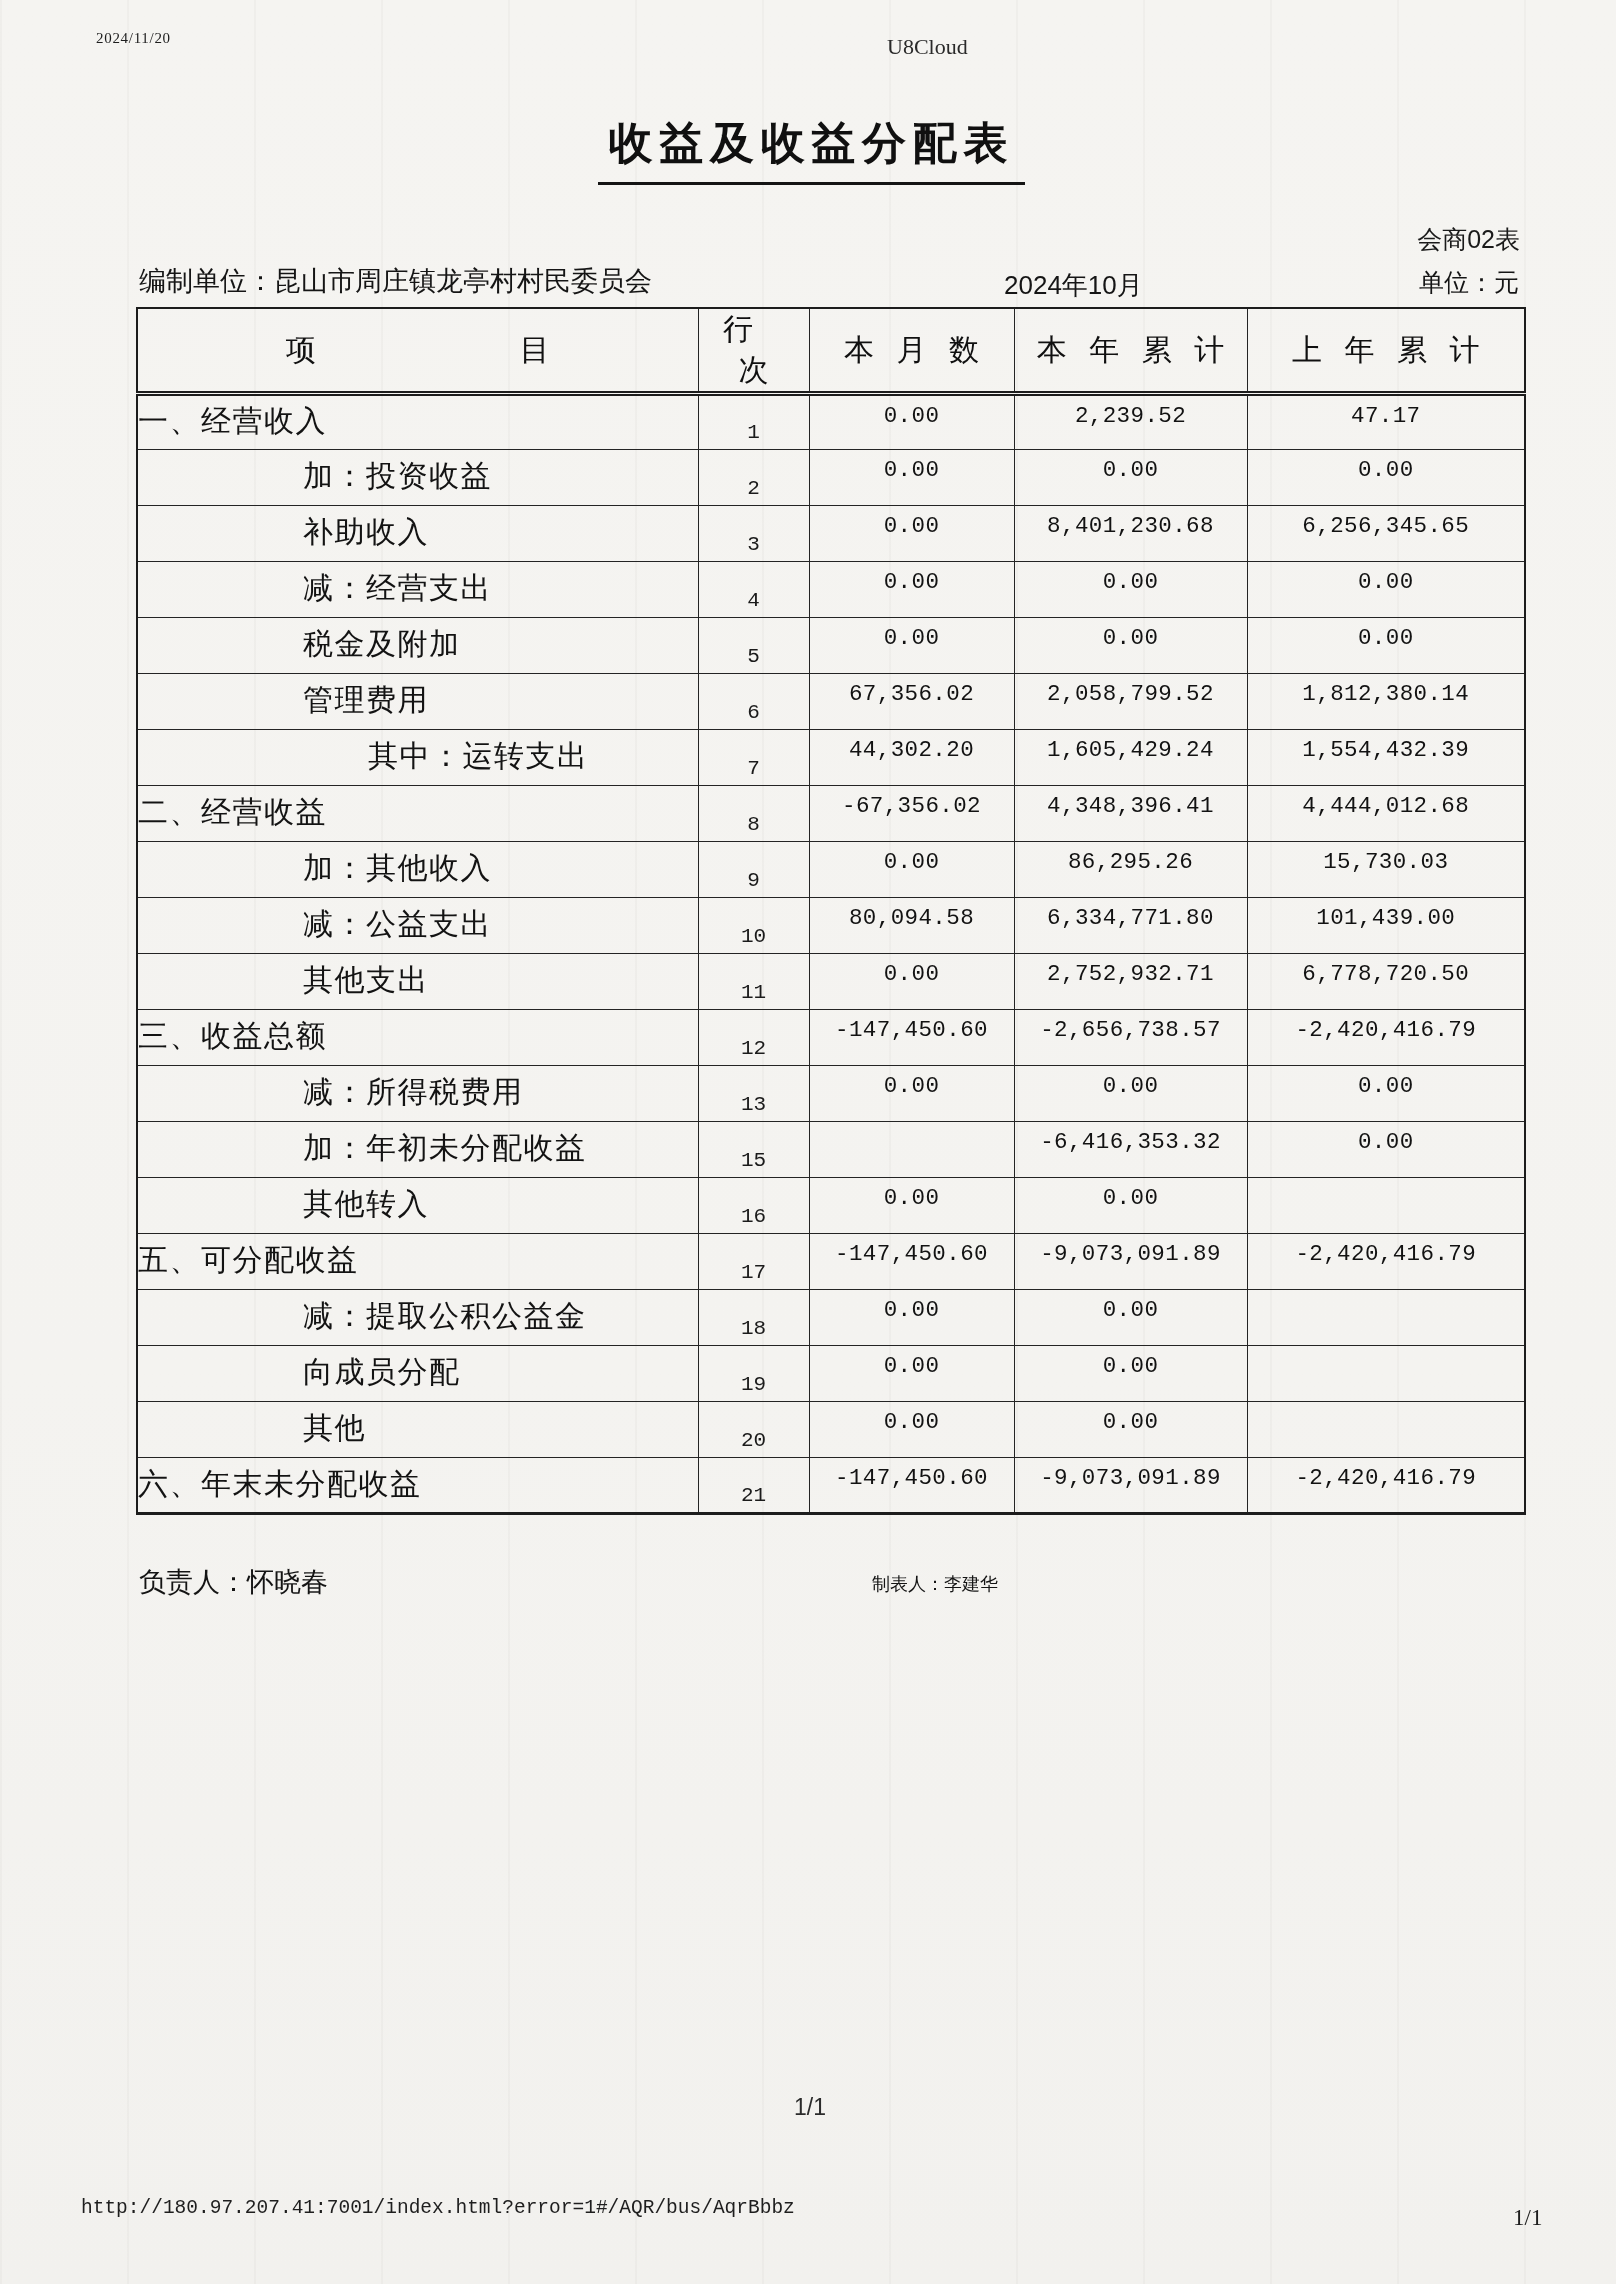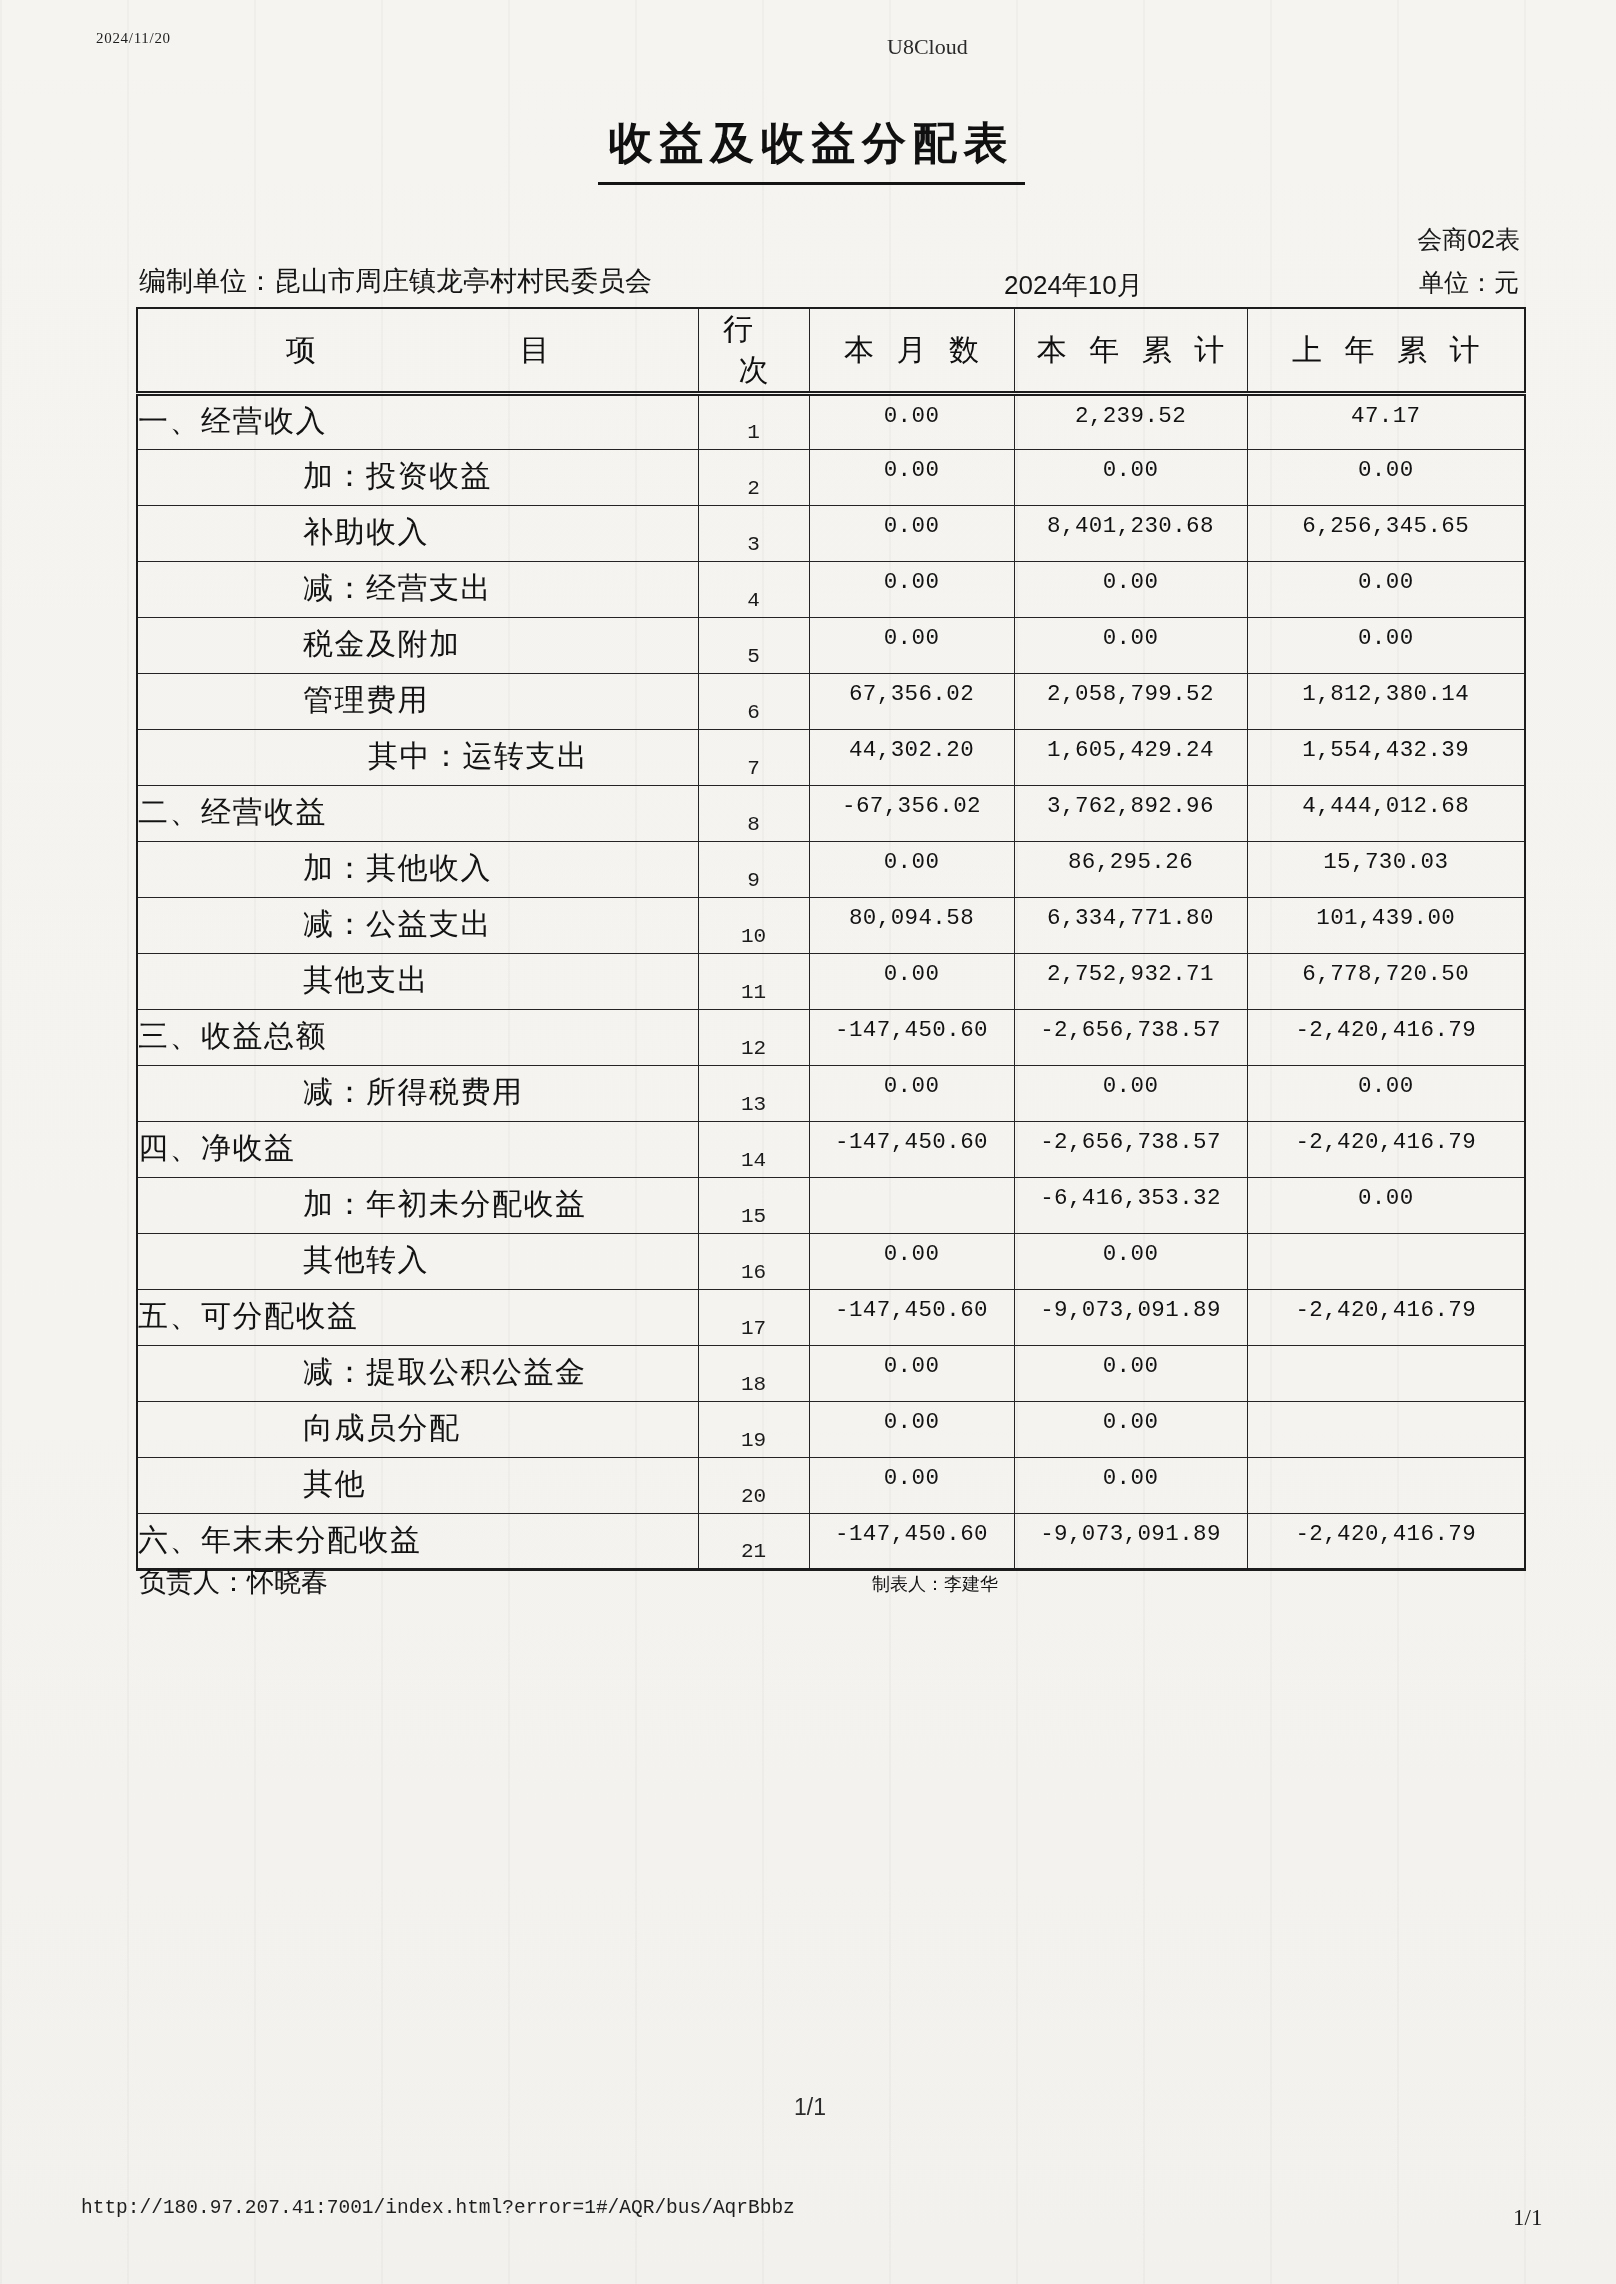--- a/index.html
+++ b/index.html
@@ -197,21 +197,21 @@
       <td class="cell-label ind-3">其中：运转支出</td>
       <td class="cell-rowno">7</td>
       <td class="cell-val">44,302.20</td>
       <td class="cell-val">1,605,429.24</td>
       <td class="cell-val">1,554,432.39</td>
     </tr>
         <tr>
       <td class="cell-label ind-1">二、经营收益</td>
       <td class="cell-rowno">8</td>
       <td class="cell-val">-67,356.02</td>
-      <td class="cell-val">3,762,892.96</td>
+      <td class="cell-val">4,348,396.41</td>
       <td class="cell-val">4,444,012.68</td>
     </tr>
         <tr>
       <td class="cell-label ind-2">加：其他收入</td>
       <td class="cell-rowno">9</td>
       <td class="cell-val">0.00</td>
       <td class="cell-val">86,295.26</td>
       <td class="cell-val">15,730.03</td>
     </tr>
         <tr>
@@ -236,27 +236,20 @@
       <td class="cell-val">-2,420,416.79</td>
     </tr>
         <tr>
       <td class="cell-label ind-2">减：所得税费用</td>
       <td class="cell-rowno">13</td>
       <td class="cell-val">0.00</td>
       <td class="cell-val">0.00</td>
       <td class="cell-val">0.00</td>
     </tr>
         <tr>
-      <td class="cell-label ind-1">四、净收益</td>
-      <td class="cell-rowno">14</td>
-      <td class="cell-val">-147,450.60</td>
-      <td class="cell-val">-2,656,738.57</td>
-      <td class="cell-val">-2,420,416.79</td>
-    </tr>
-        <tr>
       <td class="cell-label ind-2">加：年初未分配收益</td>
       <td class="cell-rowno">15</td>
       <td class="cell-val"></td>
       <td class="cell-val">-6,416,353.32</td>
       <td class="cell-val">0.00</td>
     </tr>
         <tr>
       <td class="cell-label ind-2">其他转入</td>
       <td class="cell-rowno">16</td>
       <td class="cell-val">0.00</td>

